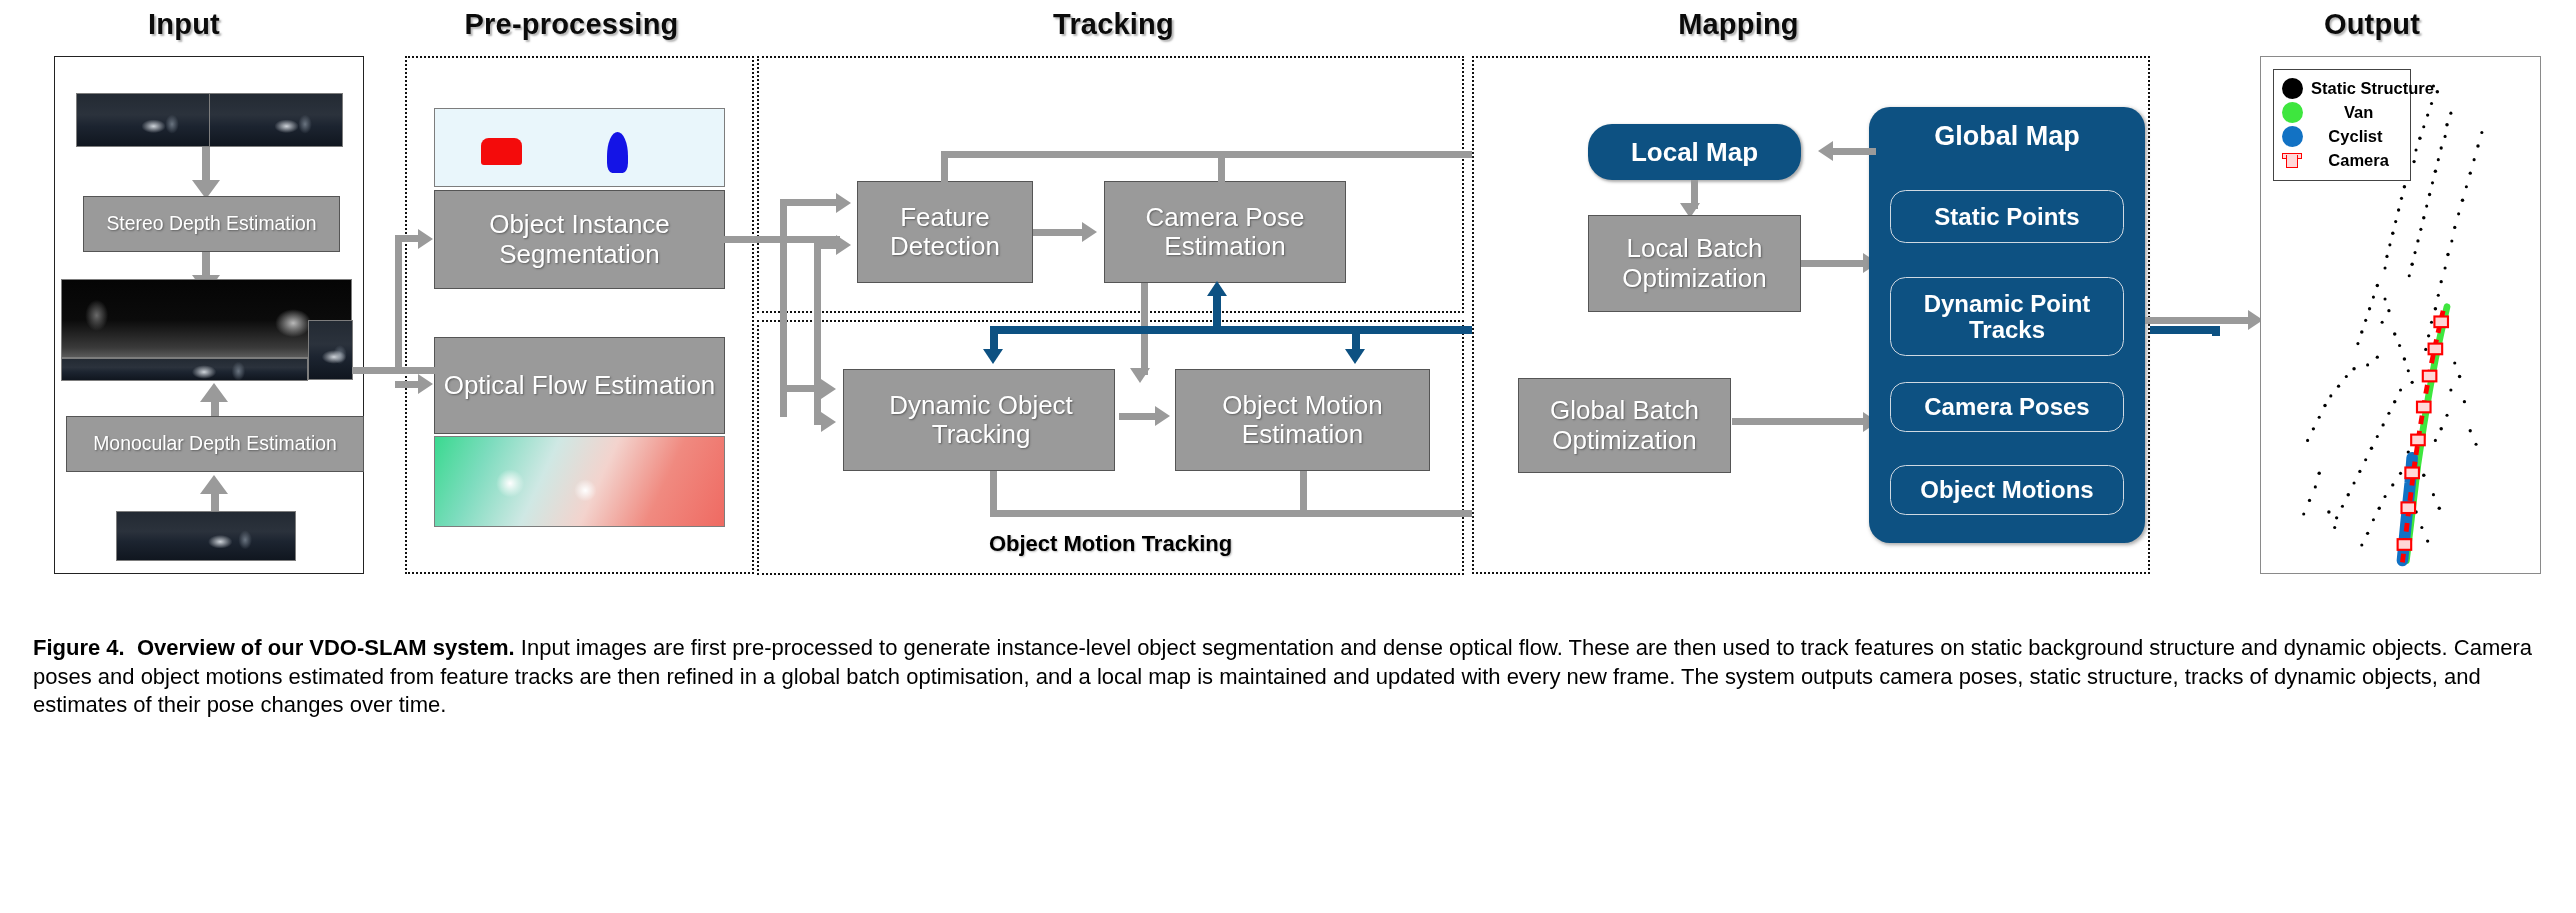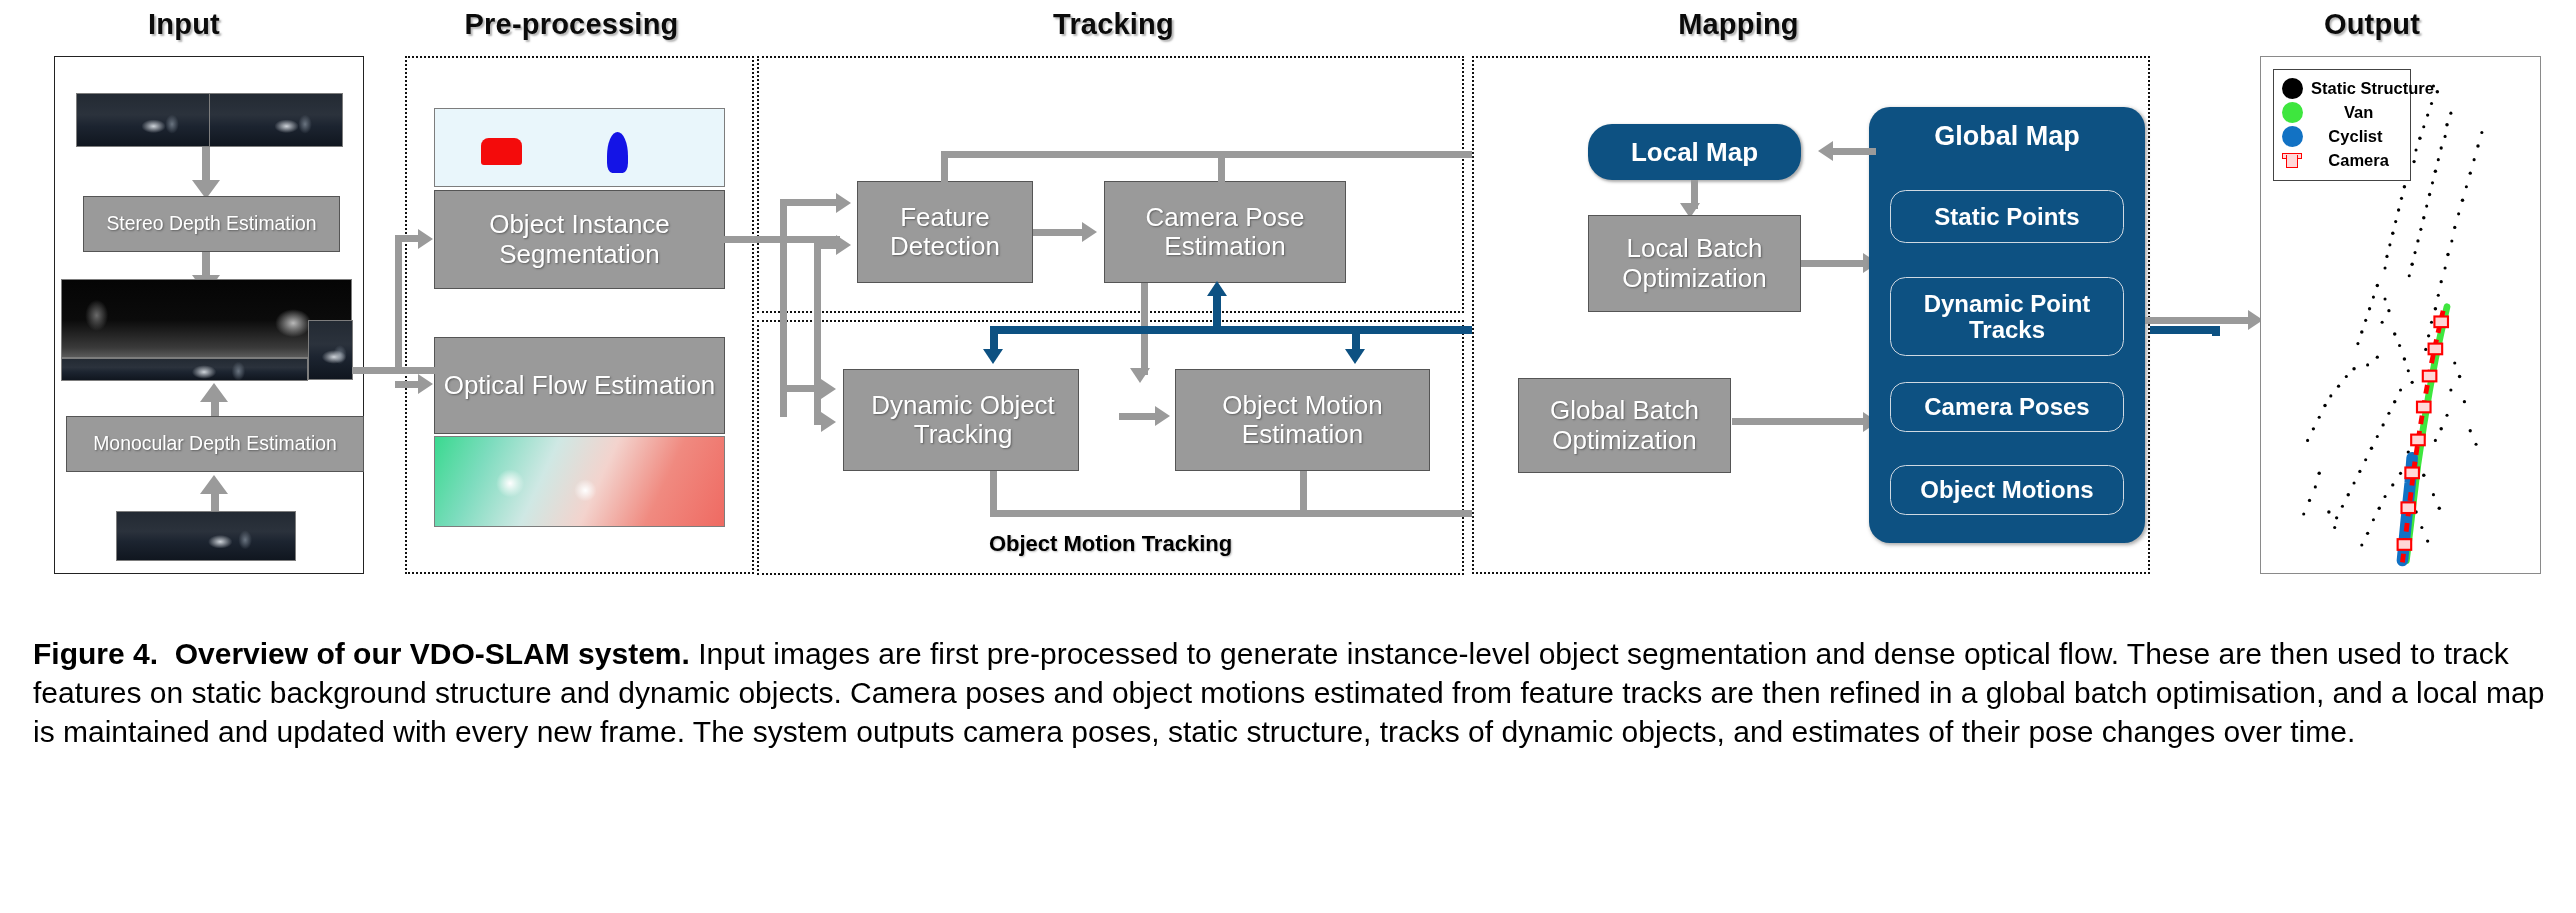--- a/index.html
+++ b/index.html
@@ -82,21 +82,21 @@
           padding:6.8px 8.7px 7.7px 8.7px;}
   .legrow{display:flex;align-items:center;height:24px;}
   .legsw{width:21px;height:21px;border-radius:50%;margin-right:7.7px;flex:0 0 21px;}
   .legtxt{font-weight:bold;font-size:16.5px;color:#000;white-space:nowrap;}
   .camglyph{width:21px;height:21px;margin-right:7.7px;flex:0 0 21px;position:relative;}
   .camglyph i{position:absolute;display:block;background:#ffd9d9;border:1.9px solid #ff0000;}
   .camglyph i.top{left:0;top:2.9px;width:17.4px;height:3.9px;}
   .camglyph i.body{left:3.9px;top:4.8px;width:9.7px;height:12.6px;border-top:none;}
 
   
-  .caption{position:absolute;font-size:30px;line-height:1.30;color:#000;
+  .caption{position:absolute;font-size:22px;line-height:1.30;color:#000;
            font-family:"Liberation Sans",sans-serif;}
   .caption b{font-weight:bold;}
 </style>
 </head>
 <body>
 
 <div class="stage">
 
   <div class="colhdr" style="left:97px;top:7.7px;width:174px;">Input</div>
   <div class="colhdr" style="left:397px;top:7.7px;width:349px;">Pre-processing</div>
@@ -151,21 +151,21 @@
   <div class="ln" style="left:395px;top:381px;width:27px;height:6.8px;"></div>
   <div class="ah r" style="left:418px;top:374px;"></div>
 
   <div class="panel dotted" style="left:757px;top:56px;width:707px;height:257px;"></div>
   <div class="panel dotted" style="left:757px;top:320px;width:707px;height:255px;"></div>
 
   <div class="sublabel" style="left:854px;top:531px;width:513px;">Object Motion Tracking</div>
 
   <div class="gbox" style="left:857px;top:181px;width:176px;height:102px;">Feature Detection</div>
   <div class="gbox" style="left:1104px;top:181px;width:242px;height:102px;">Camera Pose Estimation</div>
-  <div class="gbox" style="left:843px;top:369px;width:236px;height:102px;padding-left:10px;">Dynamic Object Tracking</div>
+  <div class="gbox" style="left:843px;top:369px;width:272px;height:102px;padding-left:10px;">Dynamic Object Tracking</div>
   <div class="gbox" style="left:1175px;top:369px;width:255px;height:102px;">Object Motion Estimation</div>
 
   <div class="ln" style="left:724px;top:236px;width:116px;height:6.8px;"></div>
   <div class="ln" style="left:780px;top:199px;width:6.8px;height:44px;"></div>
   <div class="ln" style="left:780px;top:199px;width:60px;height:6.8px;"></div>
   <div class="ah r" style="left:836px;top:193px;"></div>
 
   <div class="ln" style="left:813px;top:243px;width:6.8px;height:0px;"></div>
   <div class="ln" style="left:814px;top:239px;width:6.8px;height:9.7px;"></div>
   <div class="ln" style="left:814px;top:242px;width:25px;height:6.8px;"></div>

